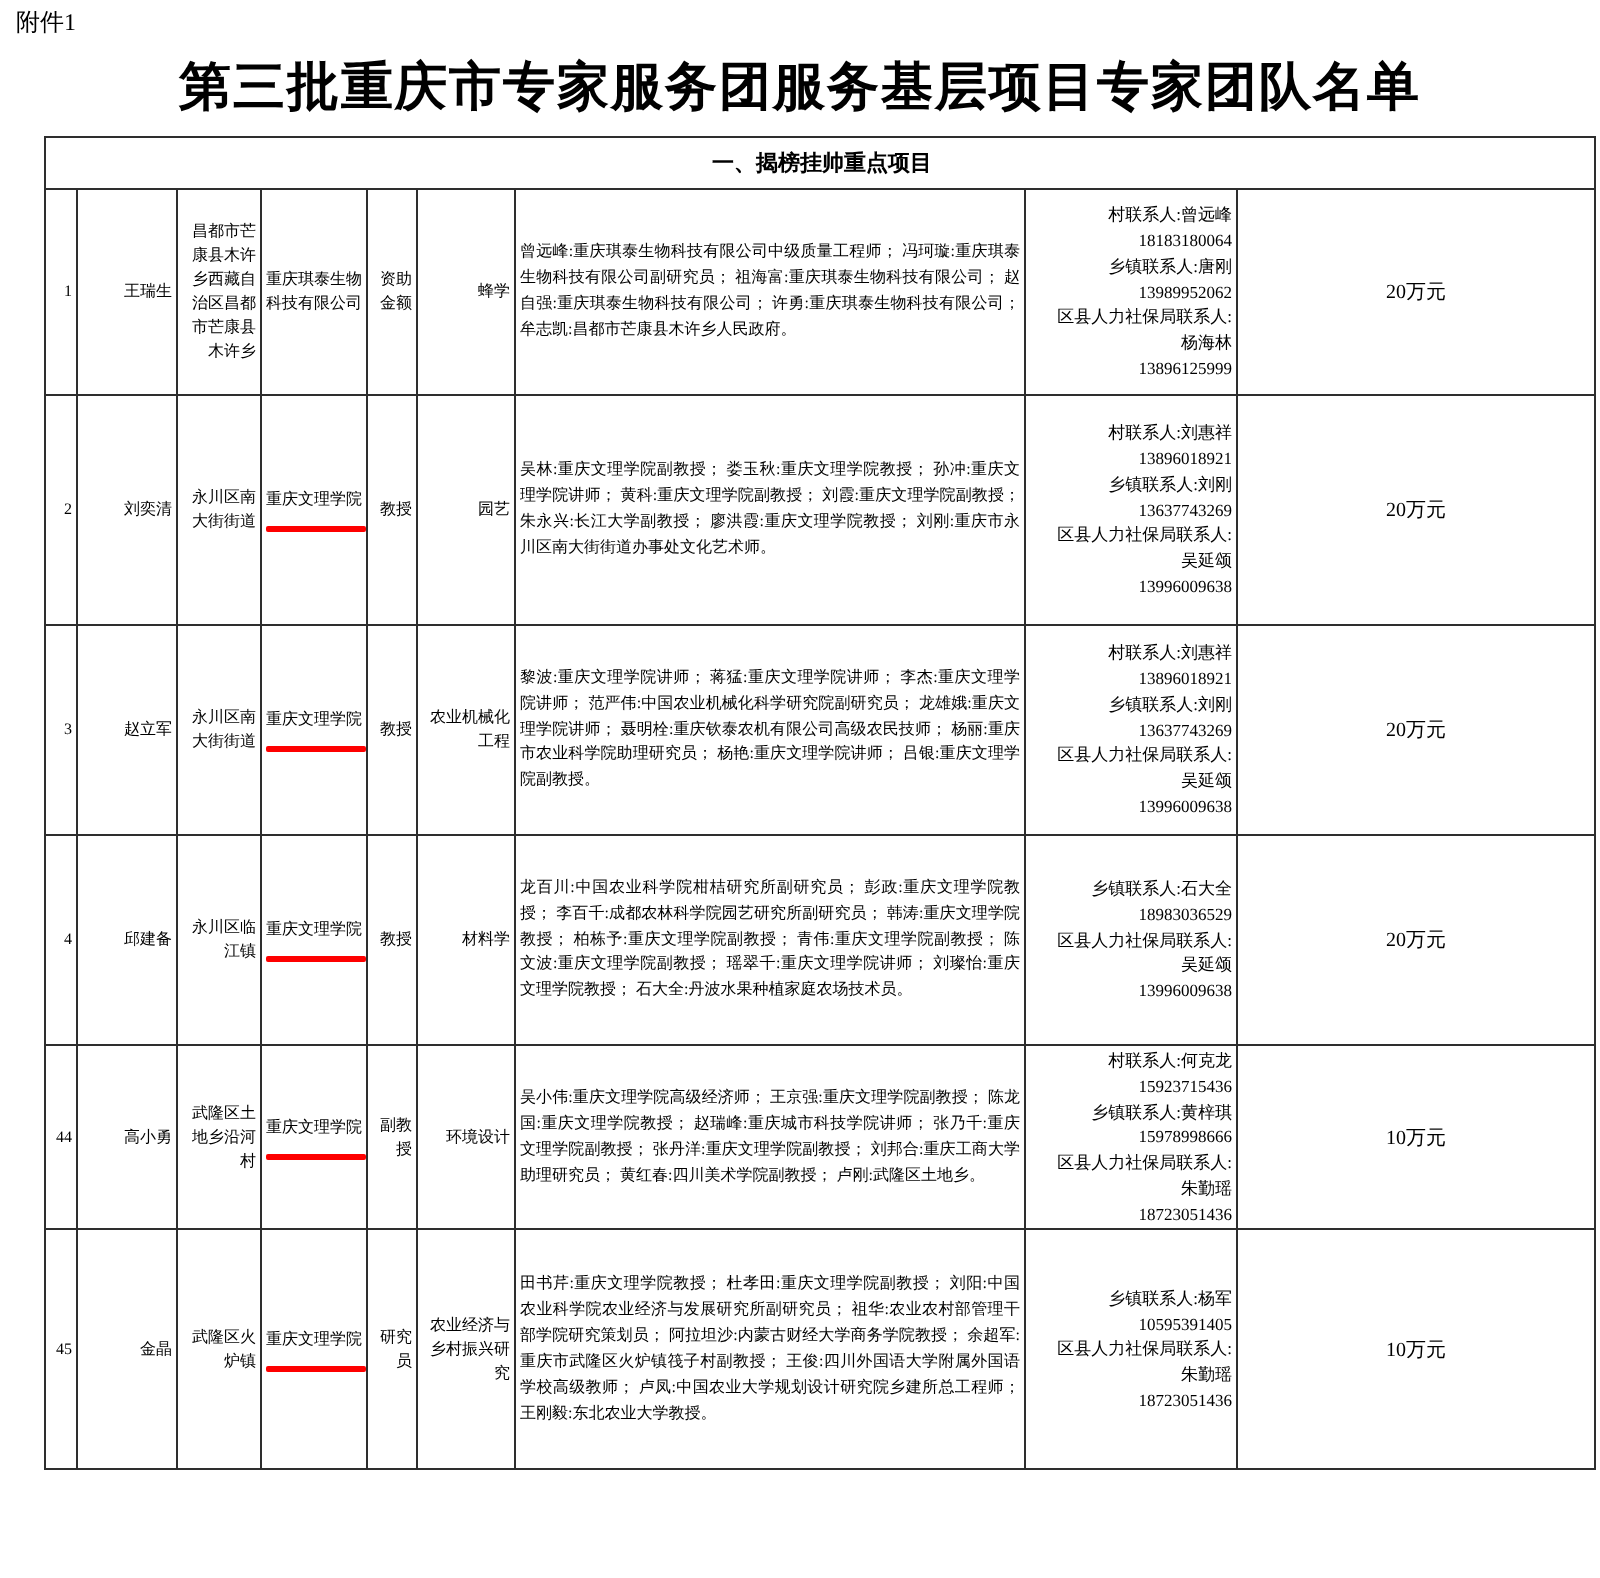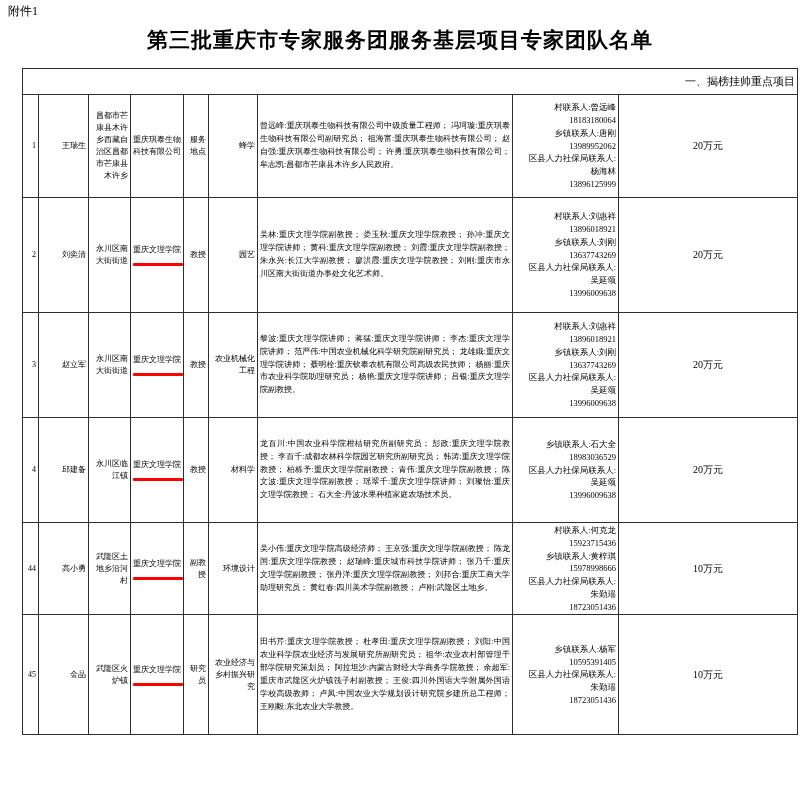--- a/index.html
+++ b/index.html
@@ -4,34 +4,34 @@
 <style>
   html,body{margin:0;padding:0;}
   body{
     width:800px;height:789px;background:#ffffff;color:#000;
     font-family:"Liberation Serif","DejaVu Serif",serif;
     position:relative;overflow:hidden;
   }
   .attachment{position:absolute;top:3px;left:8px;font-size:12px;}
   .doc-title{
     position:absolute;top:26px;left:0;width:100%;text-align:center;
-    font-size:21px;font-weight:bold;letter-spacing:1px;
+    font-size:26px;font-weight:bold;letter-spacing:1px;
     font-family:Liberation Mono, monospace;
   }
   table.main{
     position:absolute;left:22px;top:68px;width:775px;
     border-collapse:collapse;table-layout:fixed;
   }
   table.main td, table.main th{
     border:1px solid #2e2e2e;overflow:hidden;
     padding:1px 2px;vertical-align:middle;
   }
   tr.section-row td{
     height:23px;font-family:"Liberation Sans","DejaVu Sans",sans-serif;
-    font-weight:normal;font-size:11px;text-align:right;padding-left:4px;
+    font-weight:bold;font-size:11px;text-align:center;padding-left:4px;
   }
   tr.header-row th{
     height:42px;font-size:9px;font-weight:bold;text-align:center;
     line-height:1.4;
   }
   td.c{text-align:right;font-size:8px;line-height:1.5;}
   td.team{
     text-align:justify;font-size:8px;line-height:1.62;
     padding:3px 6px;vertical-align:middle;
   }
@@ -70,21 +70,21 @@
       <tr class="section-row">
     <td colspan="9">一、揭榜挂帅重点项目</td>
   </tr>
 
 
   <tr style="height:103px">
     <td class="c">1</td>
     <td class="c">王瑞生</td>
     <td class="c">昌都市芒康县木许乡西藏自治区昌都市芒康县木许乡</td>
     <td class="c"><span class="unit-wrap">重庆琪泰生物科技有限公司</span></td>
-    <td class="c">服务地点</td>
+    <td class="c">资助金额</td>
     <td class="c">蜂学</td>
     <td class="team">曾远峰:重庆琪泰生物科技有限公司中级质量工程师； 冯珂璇:重庆琪泰生物科技有限公司副研究员； 祖海富:重庆琪泰生物科技有限公司； 赵自强:重庆琪泰生物科技有限公司； 许勇:重庆琪泰生物科技有限公司； 牟志凯:昌都市芒康县木许乡人民政府。</td>
     <td class="contact">村联系人:曾远峰
 18183180064
 　乡镇联系人:唐刚
 13989952062
 　区县人力社保局联系人:杨海林
 13896125999</td>
     <td class="amount">20万元</td>
   </tr>

